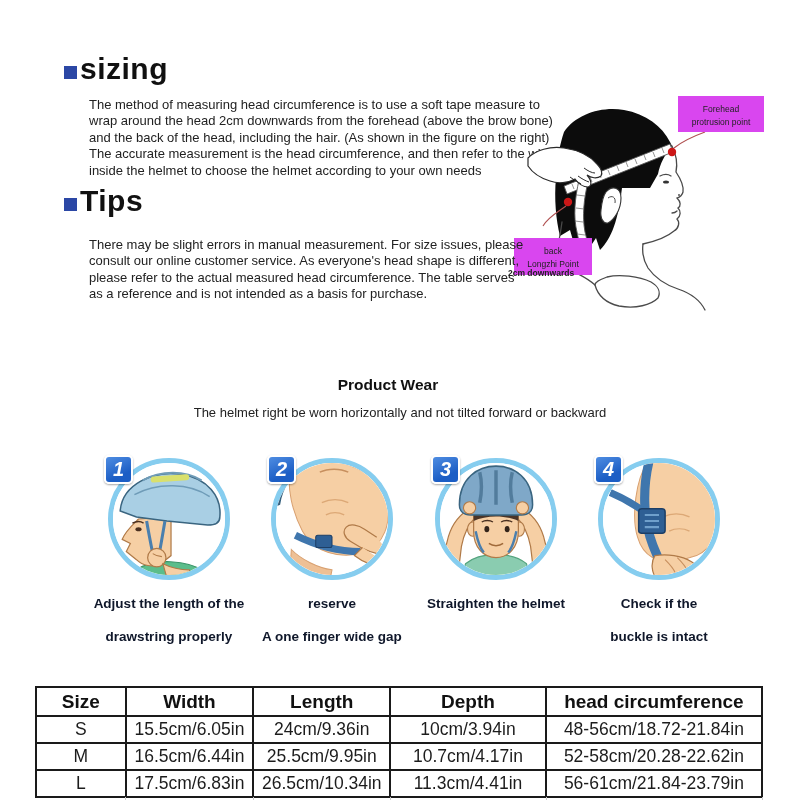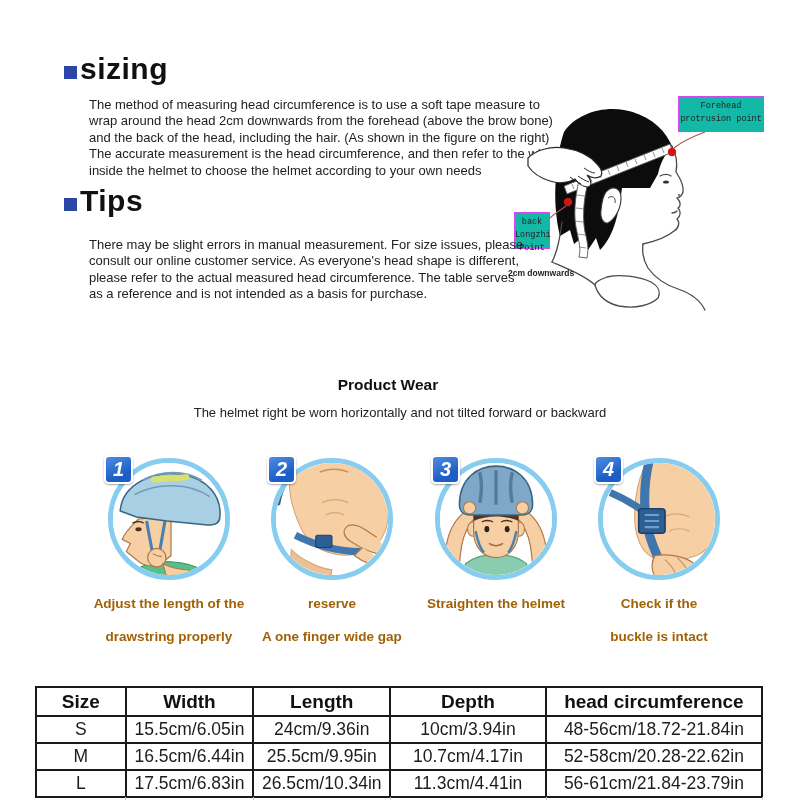--- a/index.html
+++ b/index.html
@@ -11,43 +11,43 @@
   .sec-head { position:absolute; left:64px; display:flex; align-items:center; }
   .bullet-sq { width:13px; height:13px; background:#2b47a5; margin-right:3px; margin-top:6px; }
   .sec-title { font-size:30px; font-weight:bold; color:#111; letter-spacing:0.5px; }
 
   .para { position:absolute; left:89px; font-size:13px; line-height:16.4px; color:#222; }
   #sizing-para { top:89px; width:472px; }
   #tips-para  { top:229px; width:442px; }
 
   
   #diagram { position:absolute; left:500px; top:72px; width:300px; height:250px; }
-  .dlabel-box { position:absolute; border:1px solid #d946ef; background:#14b8a6; text-align:center;
-                font-size:8.5px; line-height:13px; color:#222; padding-top:3px;font-family:Liberation Mono, monospace; }
+  .dlabel-box { position:absolute; border:4px solid #d946ef; background:#d946ef; text-align:center;
+                font-size:8.5px; line-height:13px; color:#222; padding-top:3px; }
   #forehead-box { left:178px; top:16px; width:86px; height:36px; }
-  #back-box     { left:14px;  top:132px; width:36px; height:37px; }
+  #back-box     { left:14px;  top:158px; width:78px; height:37px; }
   #downwards-label { position:absolute; left:8px; top:188px; font-size:8.5px; color:#222;font-weight:bold; }
 
   
   #pw-title { position:absolute; top:368px; left:0; width:776px; text-align:center;
               font-size:15.5px; font-weight:bold; color:#111; }
   #pw-subtitle { position:absolute; top:397px; left:0; width:800px; text-align:center;
                  font-size:13px; color:#222; }
 
   .step { position:absolute; top:450px; width:140px; }
   .step-circle { position:relative; width:122px; height:122px; margin:0 auto; border-radius:50%;
                  border:5px solid #86cdef; background:#fff; overflow:hidden; }
   .step-circle svg { position:absolute; left:-5px; top:-5px; }
   .step-badge { position:absolute; z-index:3; width:29px; height:29px; border-radius:5px;
                 background:linear-gradient(155deg,#4f8de2 0%,#1c5ec5 70%);
                 border:2px solid #fff; box-shadow:0 1px 2px rgba(0,0,0,.35);
                 color:#fff; font-weight:bold; font-style:italic; font-size:20px;
                 display:flex; align-items:center; justify-content:center; }
   .step-caption { position:absolute; width:170px; left:50%; transform:translateX(-50%);
-                  text-align:center; font-weight:bold; font-size:13.5px; color:#a16207; }
+                  text-align:center; font-weight:bold; font-size:13.5px; color:#0f172a; }
   .cap1 { top:138px; }
   .cap2 { top:171px; }
 
   
   #size-table { position:absolute; left:35px; top:678px; width:728px; border-collapse:collapse; }
   #size-table th, #size-table td { border:2px solid #1a1a1a; text-align:center; padding:0; }
   #size-table th { height:29px; font-size:19px; font-weight:bold; color:#111; }
   #size-table td { height:27px; font-size:17.5px; font-weight:normal; color:#1c1c1c;
                    font-stretch:condensed; }
   .tick { stroke:#777; stroke-width:0.8; }

